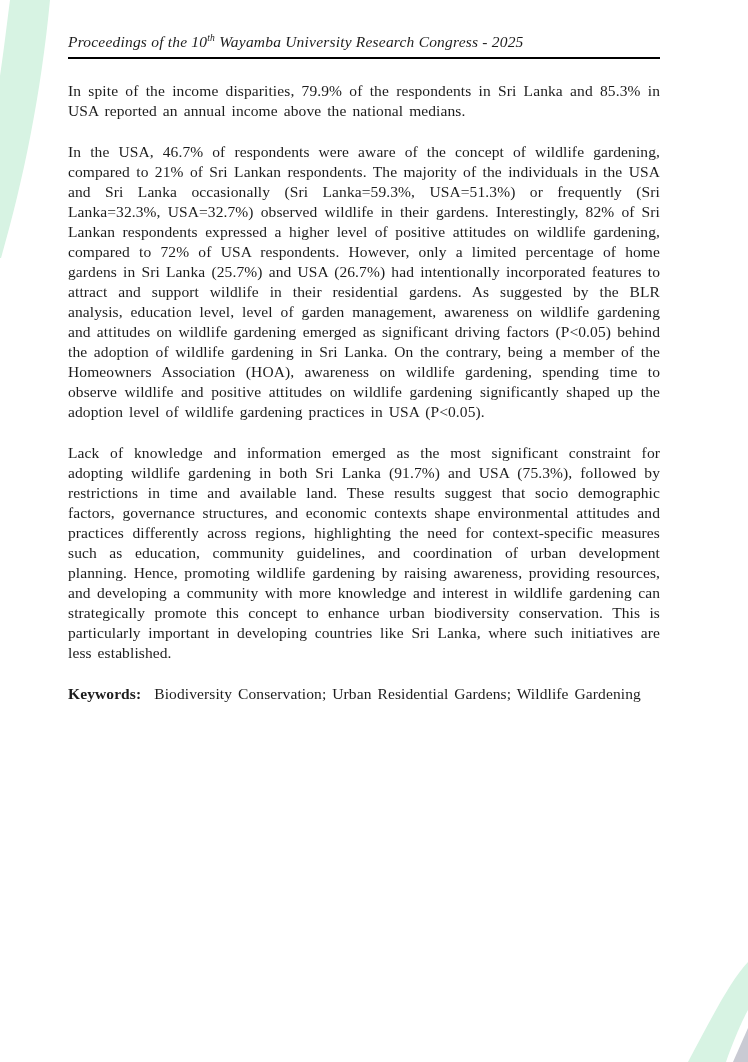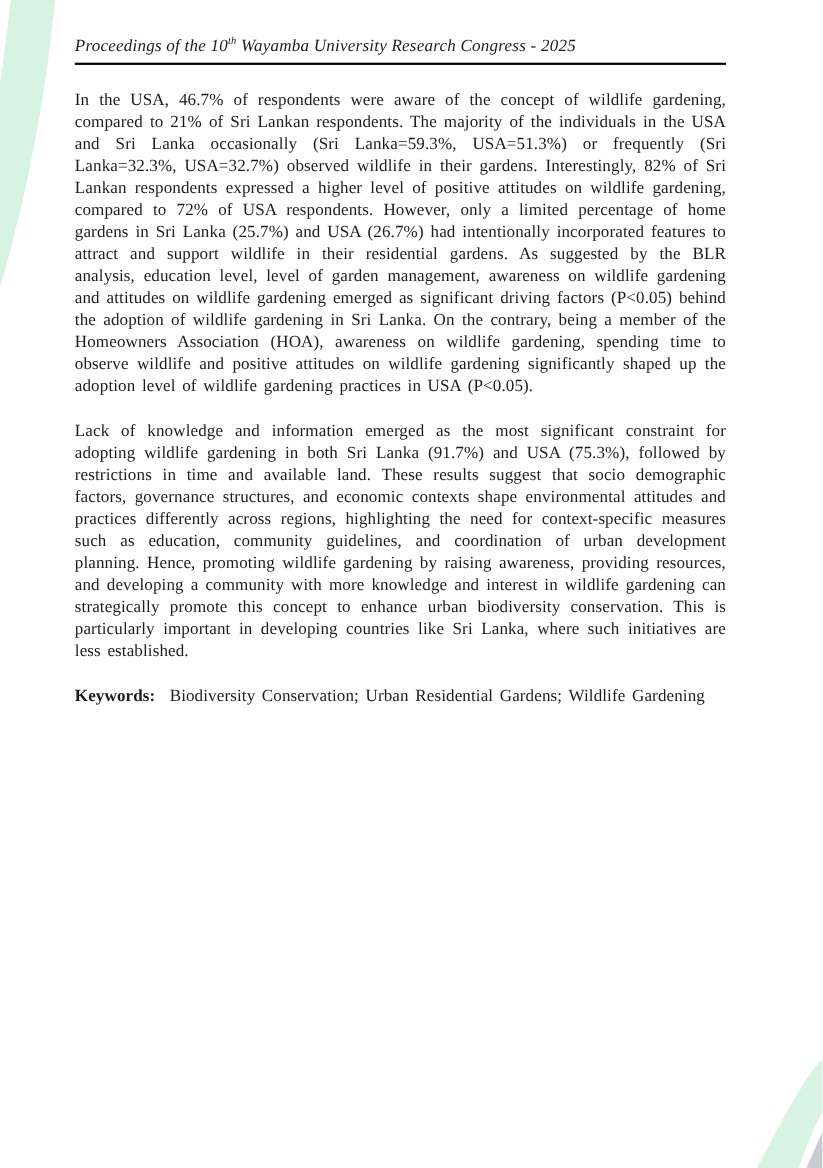--- a/index.html
+++ b/index.html
@@ -95,20 +95,21 @@
   <svg class="corner-svg corner-bottom-right" width="118" height="132" viewBox="0 0 118 132" aria-hidden="true">
     <path d="M118 32 C101 50 83 85 58 132 L96 132 C103 112 111 93 118 80 Z" fill="#d7f3e3"></path>
     <path d="M118 98 L118 132 L103 132 Z" fill="#c9cad3"></path>
   </svg>
 
   <div class="header">
     <span>Proceedings of the 10</span><sup>th</sup><span> Wayamba University Research Congress - 2025</span>
   </div>
 
   <div class="content">
+    <p class="para">In spite of the income disparities, 79.9% of the respondents in Sri Lanka and 85.3% in USA reported an annual income above the national medians.</p>
     <p class="para">In the USA, 46.7% of respondents were aware of the concept of wildlife gardening, compared to 21% of Sri Lankan respondents. The majority of the individuals in the USA and Sri Lanka occasionally (Sri Lanka=59.3%, USA=51.3%) or frequently (Sri Lanka=32.3%, USA=32.7%) observed wildlife in their gardens. Interestingly, 82% of Sri Lankan respondents expressed a higher level of positive attitudes on wildlife gardening, compared to 72% of USA respondents. However, only a limited percentage of home gardens in Sri Lanka (25.7%) and USA (26.7%) had intentionally incorporated features to attract and support wildlife in their residential gardens. As suggested by the BLR analysis, education level, level of garden management, awareness on wildlife gardening and attitudes on wildlife gardening emerged as significant driving factors (P&lt;0.05) behind the adoption of wildlife gardening in Sri Lanka. On the contrary, being a member of the Homeowners Association (HOA), awareness on wildlife gardening, spending time to observe wildlife and positive attitudes on wildlife gardening significantly shaped up the adoption level of wildlife gardening practices in USA (P&lt;0.05).</p>
     <p class="para">Lack of knowledge and information emerged as the most significant constraint for adopting wildlife gardening in both Sri Lanka (91.7%) and USA (75.3%), followed by restrictions in time and available land. These results suggest that socio demographic factors, governance structures, and economic contexts shape environmental attitudes and practices differently across regions, highlighting the need for context-specific measures such as education, community guidelines, and coordination of urban development planning. Hence, promoting wildlife gardening by raising awareness, providing resources, and developing a community with more knowledge and interest in wildlife gardening can strategically promote this concept to enhance urban biodiversity conservation. This is particularly important in developing countries like Sri Lanka, where such initiatives are less established.</p>
     <p class="para">
       <span class="keywords-label">Keywords:</span><span>Biodiversity Conservation; Urban Residential Gardens; Wildlife Gardening</span>
     </p>
   </div>
 
 
 </div>
 

